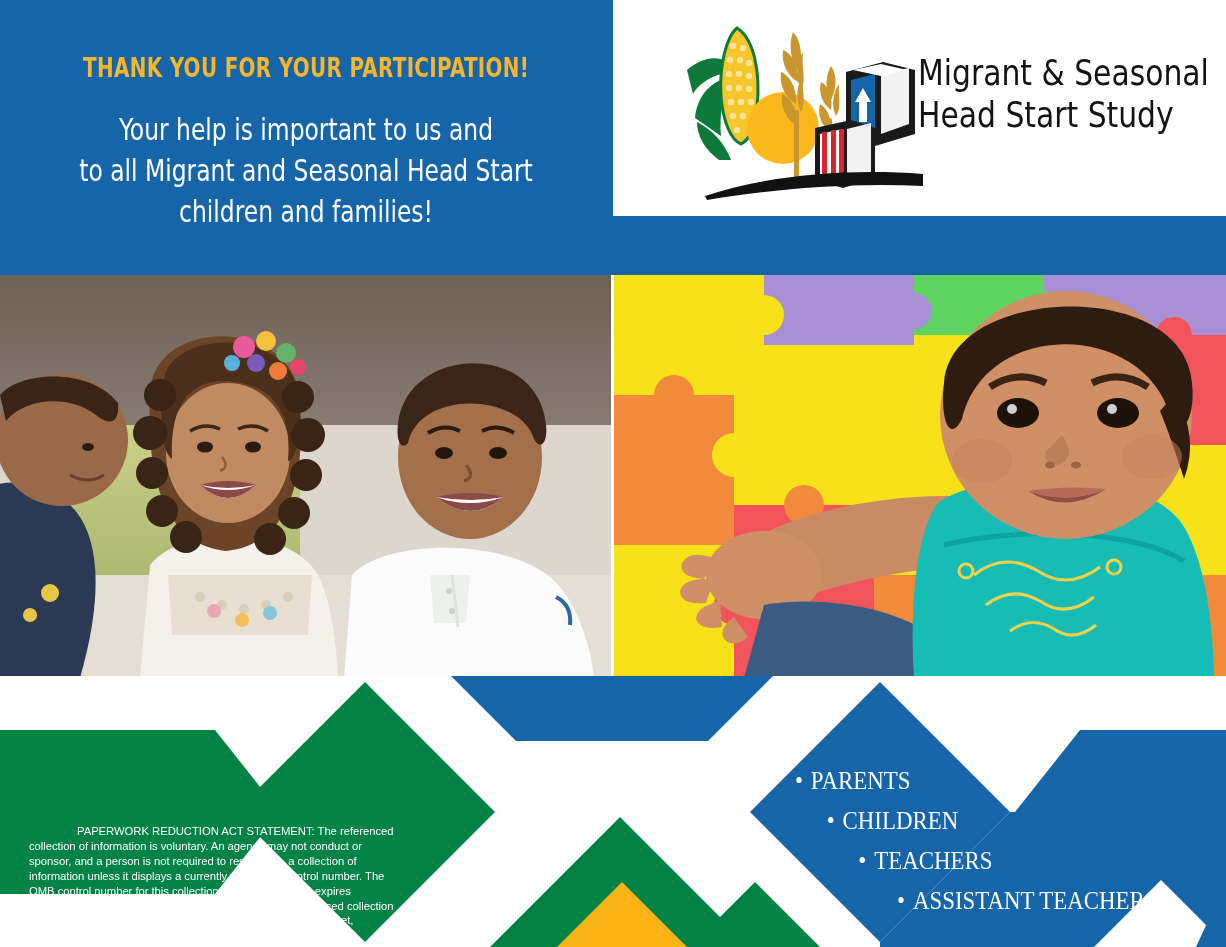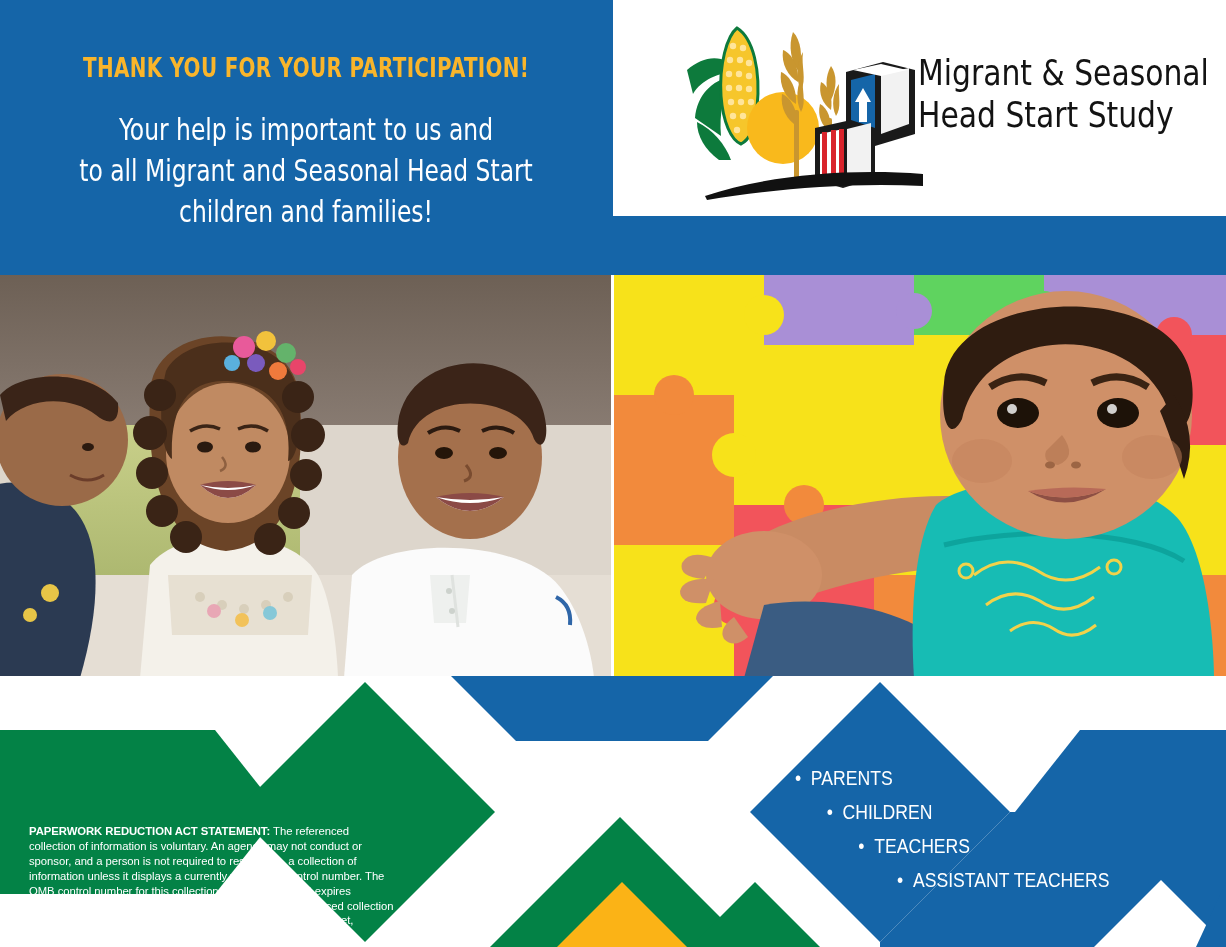--- a/index.html
+++ b/index.html
@@ -53,26 +53,26 @@
   
   .bottom{position:absolute;left:0;top:676px;width:1226px;height:271px;background:#ffffff;}
   .bottom svg{display:block;}
 
   
   .prastmt{
     position:absolute;left:29px;top:824px;width:368px;
     color:#ffffff;font-family:"Liberation Sans",sans-serif;
     font-size:11.3px;line-height:1.32;letter-spacing:-0.05px;
   }
-  .prastmt b{font-weight:bold;}
+  .prastmt b{font-weight:normal;margin-left:48px;}
 
   .bullets{position:absolute;left:795px;top:768px;width:420px;
     color:#ffffff;
-    font-family:Liberation Sans, sans-serif;
-    font-size:20px;line-height:1.0;}
+    font-family:Liberation Serif, serif;
+    font-size:26px;line-height:1.0;}
   .bullets .bi{display:block;white-space:nowrap;margin-bottom:14px;
     transform:scaleX(.88);transform-origin:left center;}
   .bullets .bi i{font-style:normal;display:inline-block;width:18px;}
   .bi-1{padding-left:0px;}
   .bi-2{padding-left:36px;}
   .bi-3{padding-left:72px;}
   .bi-4{padding-left:116px;}
 </style>
 </head>
 <body>

